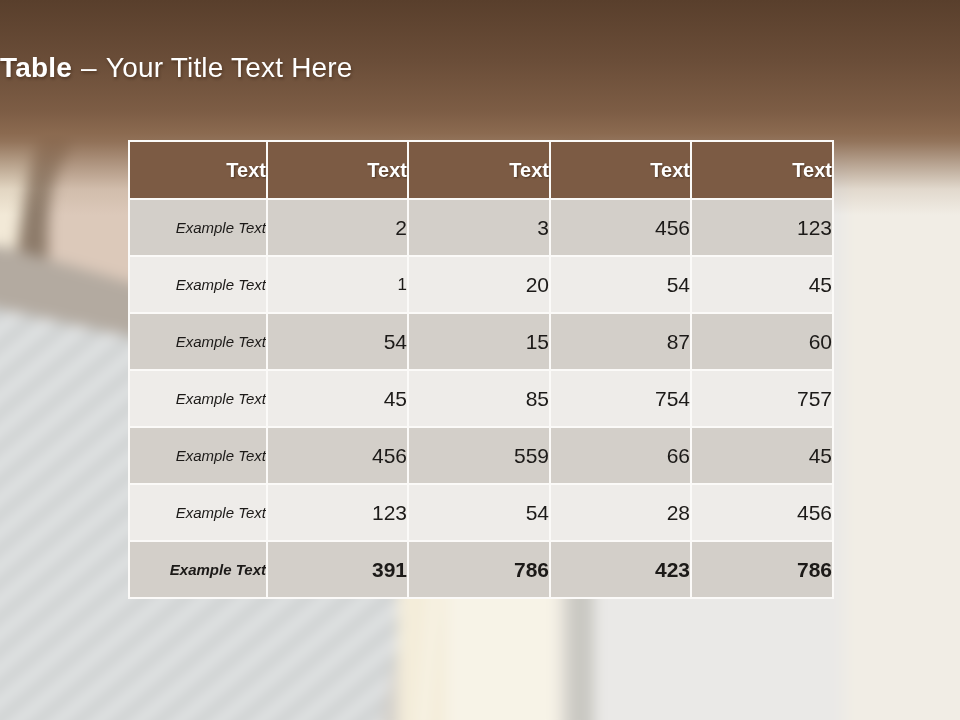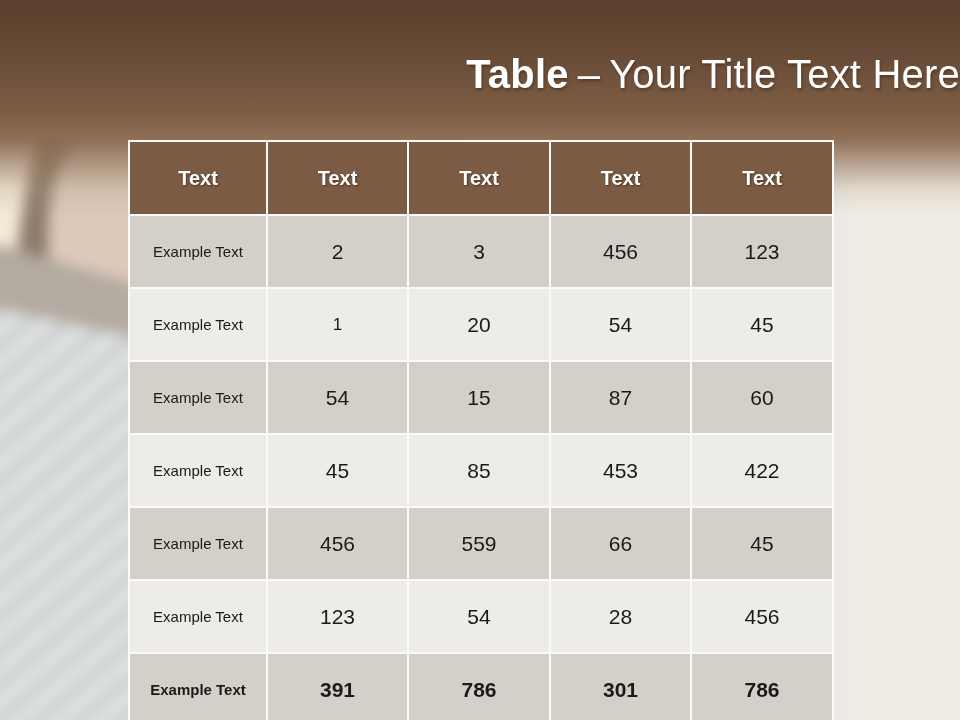--- a/index.html
+++ b/index.html
@@ -22,34 +22,34 @@
   .ph-pane{left:608px;top:140px;width:252px;height:610px;background:#eae9e7;}
   .ph-right{left:858px;top:140px;width:140px;height:610px;background:#f1ede5;}
   .ph-cord{left:442px;top:572px;width:3px;height:185px;background:#fdfdfb;transform:rotate(5deg);}
 
   
   .band{position:absolute;left:0;right:0;top:0;height:215px;
     background:linear-gradient(180deg,#593f2c 0%,#6a4d38 28%,#7d5d45 52%,#8b6a50 62%,
       rgba(139,106,80,.92) 66%,rgba(147,117,92,.55) 78%,rgba(170,145,120,.22) 88%,rgba(190,170,150,0) 100%);}
 
   
-  .title{position:absolute;top:52px;left:0;width:100%;text-align:right;color:#fff;
-    font-size:40px;letter-spacing:.2px;text-shadow:1px 2px 3px rgba(40,20,5,.4);}
+  .title{position:absolute;top:52px;left:0;width:100%;text-align:left;color:#fff;
+    font-size:28px;letter-spacing:.2px;text-shadow:1px 2px 3px rgba(40,20,5,.4);}
   .title .kw{font-weight:bold;}
   .title .sep{margin:0 9px;}
 
   
   table.data{position:absolute;left:128px;top:140px;width:704px;border-collapse:collapse;table-layout:fixed;}
-  .data th,.data td{border:2px solid #fbfaf8;text-align:center;vertical-align:middle;padding:8px;overflow:hidden;}
+  .data th,.data td{border:2px solid #fbfaf8;text-align:right;vertical-align:middle;padding:0;overflow:hidden;}
   .data th{height:56px;background:#7c5b44;color:#fff;font-size:20px;font-weight:bold;
     text-shadow:1px 1px 2px rgba(30,15,5,.5);}
   .data td{height:55px;color:#1c1a18;}
   .data tbody tr:nth-child(odd) td{background:#d3cfc9;}
   .data tbody tr:nth-child(even) td{background:#eeece9;}
-  .data td.label{font-size:15px;}
+  .data td.label{font-size:15px;font-style:italic;}
   .data td.num{font-size:21px;}
   .data td.num-sm{font-size:17px;}
   .data tr.total td{font-weight:bold;}
 </style>
 </head>
 <body>
 
 <div class="slide">
 
   <div class="photo">
@@ -109,40 +109,40 @@
         <td class="label">Example Text</td>
         <td class="num">54</td>
         <td class="num">15</td>
         <td class="num">87</td>
         <td class="num">60</td>
       </tr>
       <tr>
         <td class="label">Example Text</td>
         <td class="num">45</td>
         <td class="num">85</td>
-        <td class="num">453</td>
-        <td class="num">422</td>
+        <td class="num">754</td>
+        <td class="num">757</td>
       </tr>
       <tr>
         <td class="label">Example Text</td>
         <td class="num">456</td>
         <td class="num">559</td>
         <td class="num">66</td>
         <td class="num">45</td>
       </tr>
       <tr>
         <td class="label">Example Text</td>
         <td class="num">123</td>
         <td class="num">54</td>
         <td class="num">28</td>
         <td class="num">456</td>
       </tr>
       <tr class="total">
         <td class="label">Example Text</td>
         <td class="num">391</td>
         <td class="num">786</td>
-        <td class="num">301</td>
+        <td class="num">423</td>
         <td class="num">786</td>
       </tr>
     </tbody>
   </table>
 
 </div>
 
 </body></html>

